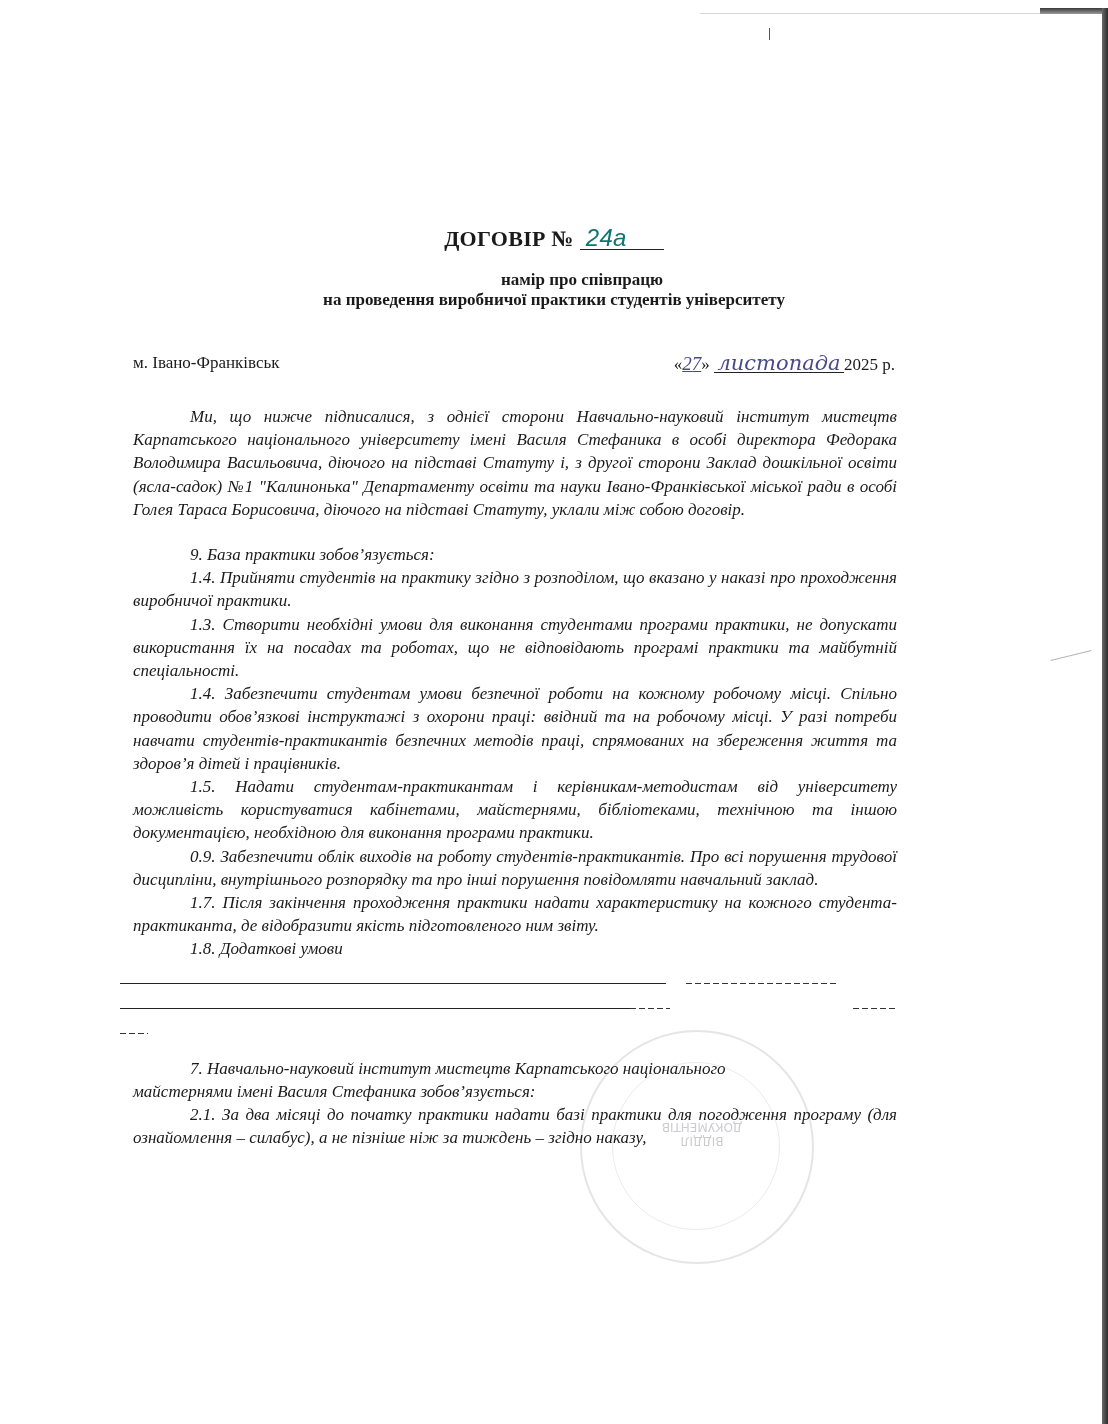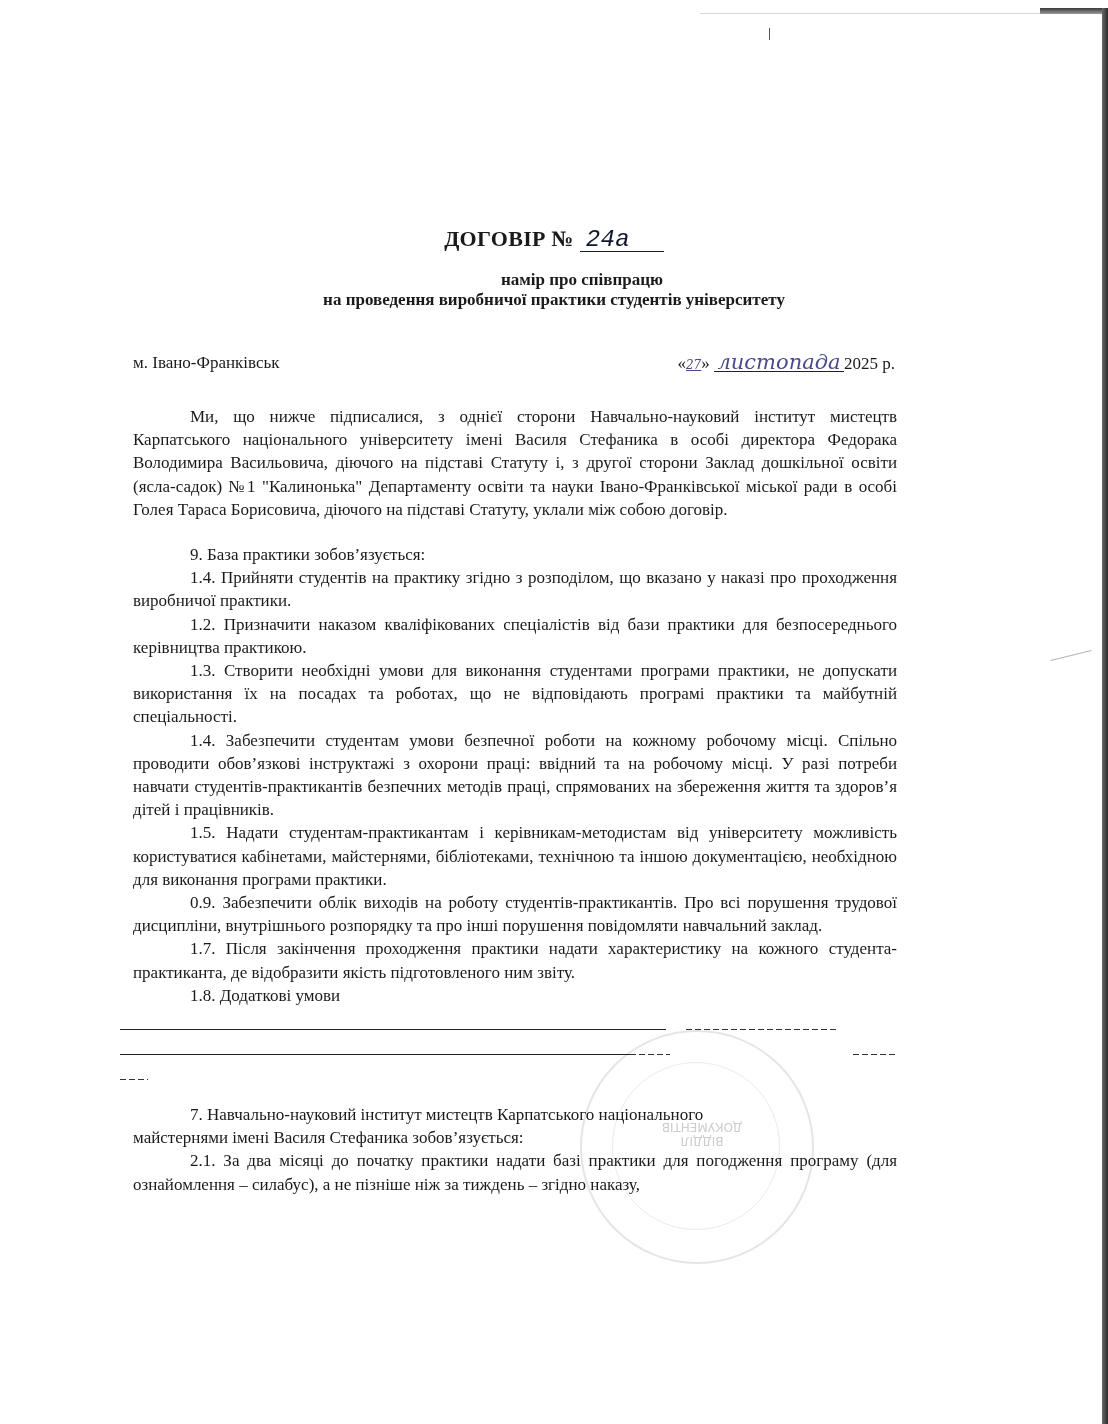--- a/index.html
+++ b/index.html
@@ -20,43 +20,43 @@
   }
   .scan-tick { position: absolute; left: 769px; top: 28px; width: 1px; height: 12px; background: #555; }
   .scan-mark { position: absolute; left: 1050px; top: 655px; width: 42px; height: 1px; background: #b5b5b5; transform: rotate(-14deg); }
 
   .title {
     position: absolute; left: 0; width: 1108px; top: 226px; text-align: center;
     font-weight: bold; font-size: 22px; letter-spacing: 0.3px;
   }
   .title .num {
     display: inline-block; min-width: 78px; border-bottom: 1.5px solid #222; text-align: left;
-    font-family: Liberation Mono, monospace; font-style: italic; font-weight: normal; color: #0f172a;
+    font-family: Liberation Sans, sans-serif; font-style: italic; font-weight: normal; color: #0f766e;
     font-size: 24px; line-height: 22px; padding-left: 6px;
   }
   .subtitle {
     position: absolute; left: 0; width: 1108px; text-align: center; font-weight: bold; font-size: 17px;
   }
   .sub1 { top: 270px; left: 28px; }
   .sub2 { top: 290px; }
 
   .place-date { position: absolute; top: 353px; left: 133px; width: 762px; font-size: 17px; }
   .place-date .city { position: absolute; left: 0; }
   .place-date .date { position: absolute; right: 0; }
   .hand {
     font-family: "DejaVu Serif", serif; font-style: italic; color: #4a4a8a;
   }
-  .hand-day { text-decoration: underline; font-size: 12px; }
+  .hand-day { text-decoration: underline; font-size: 19px; font-family: Liberation Serif, serif; }
   .hand-month { display: inline-block; min-width: 130px; border-bottom: 1.2px solid #222; text-align: center; font-size: 21px; line-height: 18px; }
 
   .body {
     position: absolute; left: 133px; width: 764px; top: 405px;
     font-size: 17px; line-height: 23.2px; text-align: justify;
   }
-  .body p { margin: 0; }
+  .body p { margin: 0; font-style: italic; }
   .indent { text-indent: 57px; }
   .gap-sm { margin-top: 22px !important; }
   .lines { position: relative; height: 96px; }
   .ln { position: absolute; height: 1px; background: #222; }
   .ln.dash { background: repeating-linear-gradient(to right, #333 0 6px, transparent 6px 9px); }
 
   .stamp {
     position: absolute; left: 580px; top: 1030px; width: 230px; height: 230px; border-radius: 50%;
     border: 2px solid rgba(160,160,170,0.28);
   }
@@ -95,21 +95,20 @@
     <span>«</span><span class="hand hand-day">27</span><span>»</span>
     <span class="hand hand-month">листопада</span><span>2025 р.</span>
   </span>
 </div>
 
 <div class="body">
   <p class="indent">Ми, що нижче підписалися, з однієї сторони Навчально-науковий інститут мистецтв Карпатського національного університету імені Василя Стефаника в особі директора Федорака Володимира Васильовича, діючого на підставі Статуту і, з другої сторони Заклад дошкільної освіти (ясла-садок) №1 "Калинонька" Департаменту освіти та науки Івано-Франківської міської ради в особі Голея Тараса Борисовича, діючого на підставі Статуту, уклали між собою договір.</p>
 
   <p class="indent gap-sm">9. База практики зобов’язується:</p>
   <p class="indent">1.4. Прийняти студентів на практику згідно з розподілом, що вказано у наказі про проходження виробничої практики.</p>
-  <p class="indent">1.2. Призначити наказом кваліфікованих спеціалістів від бази практики для безпосереднього керівництва практикою.</p>
   <p class="indent">1.3. Створити необхідні умови для виконання студентами програми практики, не допускати використання їх на посадах та роботах, що не відповідають програмі практики та майбутній спеціальності.</p>
   <p class="indent">1.4. Забезпечити студентам умови безпечної роботи на кожному робочому місці. Спільно проводити обов’язкові інструктажі з охорони праці: ввідний та на робочому місці. У разі потреби навчати студентів-практикантів безпечних методів праці, спрямованих на збереження життя та здоров’я дітей і працівників.</p>
   <p class="indent">1.5. Надати студентам-практикантам і керівникам-методистам від університету можливість користуватися кабінетами, майстернями, бібліотеками, технічною та іншою документацією, необхідною для виконання програми практики.</p>
   <p class="indent">0.9. Забезпечити облік виходів на роботу студентів-практикантів. Про всі порушення трудової дисципліни, внутрішнього розпорядку та про інші порушення повідомляти навчальний заклад.</p>
   <p class="indent">1.7. Після закінчення проходження практики надати характеристику на кожного студента-практиканта, де відобразити якість підготовленого ним звіту.</p>
   <p class="indent">1.8. Додаткові умови</p>
 
   <div class="lines">
     <div class="ln" style="left:-13px; top:22px; width:546px;"></div>
     <div class="ln dash" style="left:553px; top:22px; width:152px;"></div>

